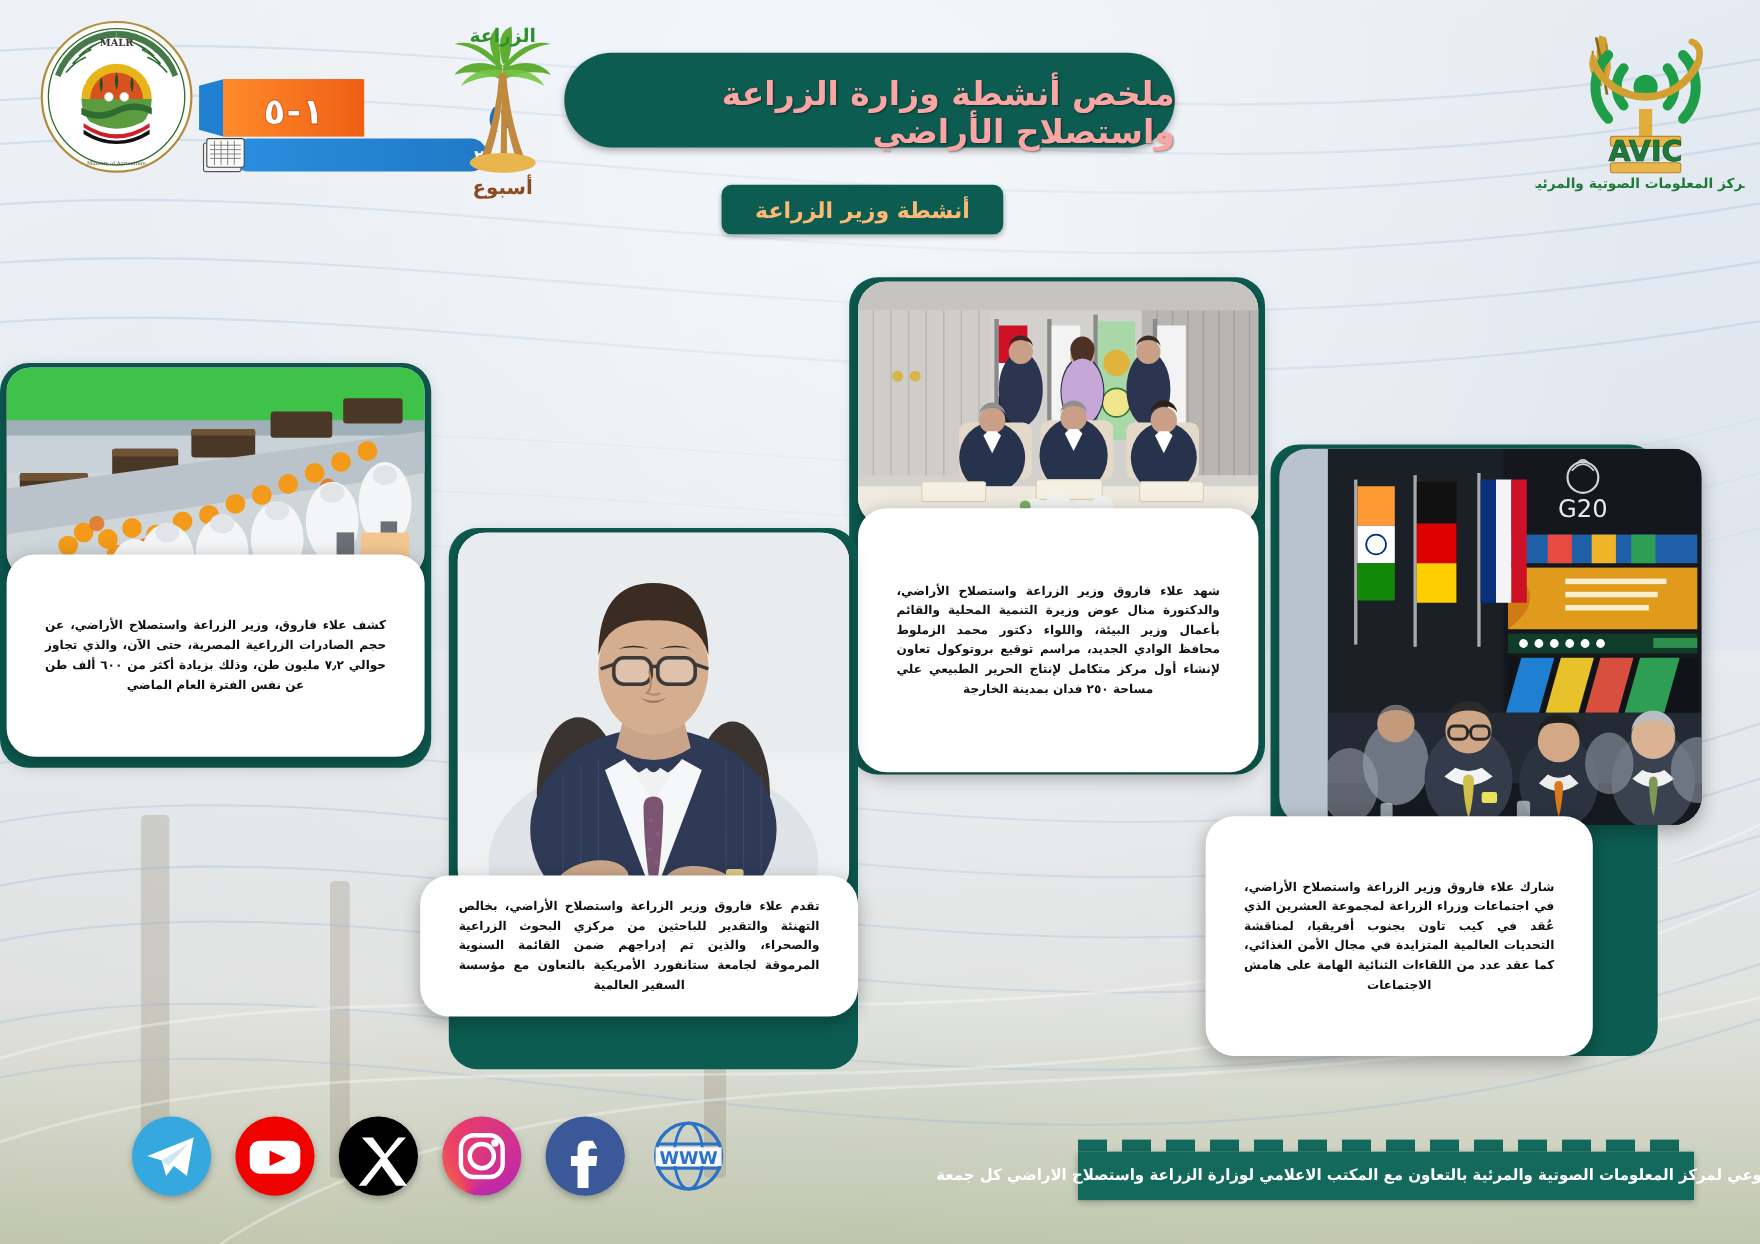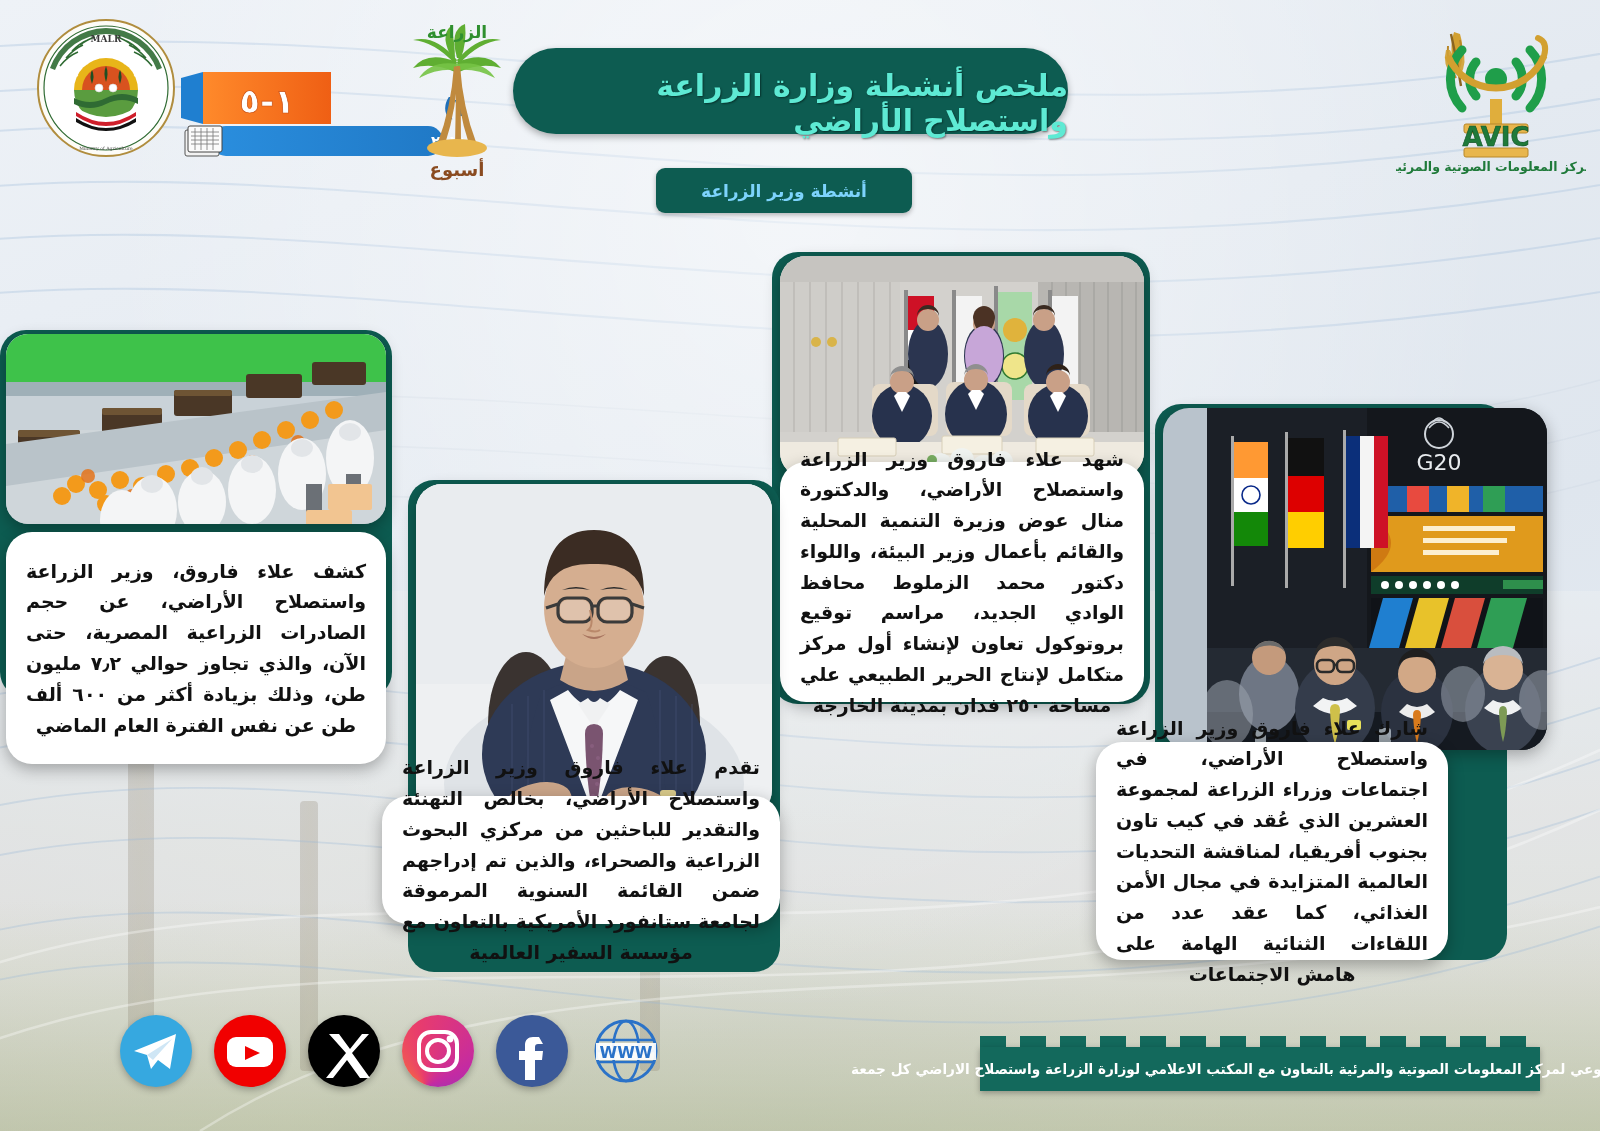--- a/index.html
+++ b/index.html
@@ -34,45 +34,45 @@
 
   .palm-mark{position:absolute;left:390px;top:18px;width:135px;height:165px;}
 
   .title-pill{
     position:absolute;left:513px;top:48px;width:555px;height:86px;
     background:#0d5c51;border-radius:44px;
     display:flex;align-items:center;justify-content:center;
     box-shadow:0 3px 7px rgba(0,0,0,.30);
   }
   .title-pill span{
-    color:#5eead4;font-size:30px;font-weight:700;letter-spacing:.2px;
+    color:#fca5a5;font-size:30px;font-weight:700;letter-spacing:.2px;
     text-shadow:1px 1px 2px rgba(0,0,0,.45);
     font-family:"DejaVu Sans","Liberation Sans",sans-serif;
     margin-top:24px;
   }
   .subtitle-pill{
     position:absolute;left:656px;top:168px;width:256px;height:45px;
     background:#0d5c51;border-radius:9px;
     display:flex;align-items:center;justify-content:center;
     box-shadow:0 2px 5px rgba(0,0,0,.28);
   }
-  .subtitle-pill span{color:#7dd3fc;font-size:17px;font-weight:600;}
+  .subtitle-pill span{color:#fdba74;font-size:20px;font-weight:600;}
   .photo{
     position:absolute;overflow:hidden;border-radius:26px;
     box-shadow:0 5px 16px rgba(0,0,0,.30);
     background:#b9c3cc;
   }
   .card{
     position:absolute;background:#fff;border-radius:26px;
     box-shadow:0 5px 16px rgba(0,0,0,.30);
     display:flex;align-items:center;
   }
   .card p{
-    margin:0;padding:0 20px;width:100%;
-    font-size:19px;line-height:1.62;color:#111;font-weight:700;
+    margin:15px;padding:0 20px;width:100%;
+    font-size:11px;line-height:1.62;color:#111;font-weight:700;
     text-align:justify;text-align-last:center;
     font-family:"DejaVu Sans","Liberation Sans",sans-serif;
   }
   .teal-back{position:absolute;background:#0d5c51;border-radius:26px;}
 
   
   .social{position:absolute;bottom:44px;display:flex;align-items:center;gap:22px;left:120px;}
   .sico{width:72px;height:72px;border-radius:50%;display:flex;align-items:center;justify-content:center;
     box-shadow:0 3px 7px rgba(0,0,0,.28);position:relative;}
   .sico.www{background:transparent;box-shadow:none;}
@@ -314,21 +314,21 @@
       <g fill="#6b7076">
         <rect x="300" y="150" width="16" height="34"></rect>
           <rect x="340" y="140" width="15" height="32"></rect>
       </g>
       <g fill="#f2c591">
         <rect x="322" y="150" width="44" height="26" rx="2"></rect>
           <rect x="300" y="176" width="46" height="24" rx="2"></rect>
       </g>
     </svg>
   </div>
-  <div class="card" style="left:6px;top:532px;width:380px;height:232px;">
+  <div class="card" style="left:6px;top:504px;width:380px;height:184px;">
     <p>كشف علاء فاروق، وزير الزراعة واستصلاح الأراضي، عن حجم الصادرات الزراعية المصرية، حتى الآن، والذي تجاوز حوالي ٧٫٢ مليون طن، وذلك بزيادة أكثر من ٦٠٠ ألف طن عن نفس الفترة العام الماضي</p>
   </div>
 
   <div class="teal-back" style="left:772px;top:252px;width:378px;height:452px;"></div>
   <div class="photo" style="left:780px;top:256px;width:364px;height:222px;">
     <svg viewBox="0 0 364 222" preserveAspectRatio="xMidYMid slice" width="100%" height="100%">
       <rect width="364" height="222" fill="#d3d1cd"></rect>
       <rect x="0" y="0" width="364" height="26" fill="#c6c4c0"></rect>
       <rect x="0" y="26" width="120" height="150" fill="#cfcdc9"></rect>
       <g stroke="#bab8b4" stroke-width="1.4">

